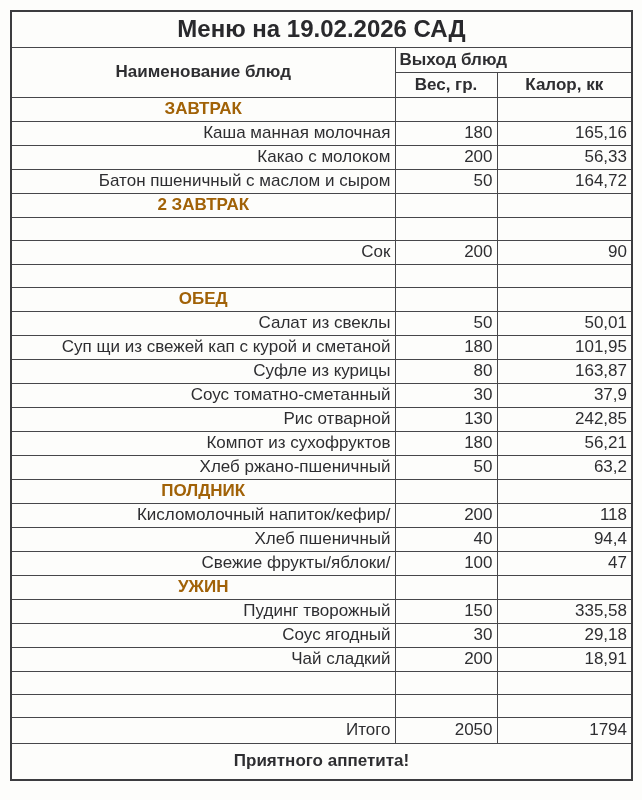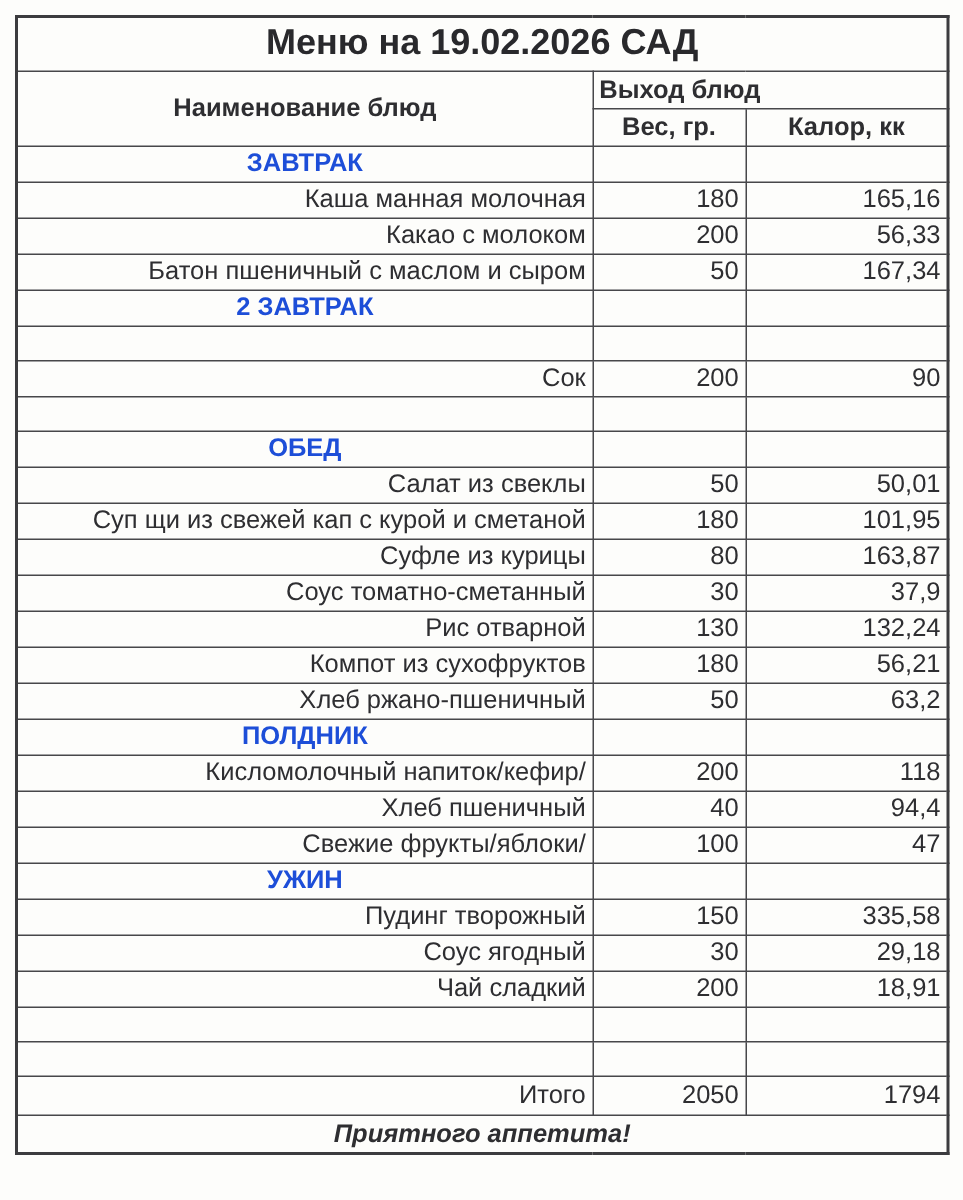--- a/index.html
+++ b/index.html
@@ -47,28 +47,27 @@
   td.h-name { text-align: center; vertical-align: middle; margin-left: 36px; }
   td.h-output { text-align: left; }
   td.h-weight, td.h-cal { text-align: center; }
 
   tbody tr td { height: 24px; }
   td.name-cell { text-align: right; }
   td.num-cell { text-align: right; padding-right: 5px; }
   tr.section-row td.name-cell {
     text-align: center;
     font-weight: bold;
-    color: #1d4ed8;
+    color: #a16207;
   }
   tr.total-row td { height: 26px; }
   tr.empty-row td { height: 23px; }
   tr.footer-row td {
-    height: 26px;
+    height: 37px;
     text-align: center;
-    font-style: italic;
     font-weight: bold;
     font-size: 17px;
   }
 </style>
 </head>
 <body>
 
 <div class="page">
   <table class="menu">
     <colgroup>
@@ -101,21 +100,21 @@
           <td class="num-cell">165,16</td>
         </tr>
         <tr class="item-row">
           <td class="name-cell">Какао с молоком</td>
           <td class="num-cell">200</td>
           <td class="num-cell">56,33</td>
         </tr>
         <tr class="item-row">
           <td class="name-cell">Батон пшеничный с маслом и сыром</td>
           <td class="num-cell">50</td>
-          <td class="num-cell">167,34</td>
+          <td class="num-cell">164,72</td>
         </tr>
         <tr class="section-row">
           <td class="name-cell">2 ЗАВТРАК</td>
           <td class="num-cell"></td>
           <td class="num-cell"></td>
         </tr>
         <tr class="empty-row">
           <td class="name-cell"></td>
           <td class="num-cell"></td>
           <td class="num-cell"></td>
@@ -151,21 +150,21 @@
           <td class="num-cell">163,87</td>
         </tr>
         <tr class="item-row">
           <td class="name-cell">Соус томатно-сметанный</td>
           <td class="num-cell">30</td>
           <td class="num-cell">37,9</td>
         </tr>
         <tr class="item-row">
           <td class="name-cell">Рис отварной</td>
           <td class="num-cell">130</td>
-          <td class="num-cell">132,24</td>
+          <td class="num-cell">242,85</td>
         </tr>
         <tr class="item-row">
           <td class="name-cell">Компот из сухофруктов</td>
           <td class="num-cell">180</td>
           <td class="num-cell">56,21</td>
         </tr>
         <tr class="item-row">
           <td class="name-cell">Хлеб ржано-пшеничный</td>
           <td class="num-cell">50</td>
           <td class="num-cell">63,2</td>

